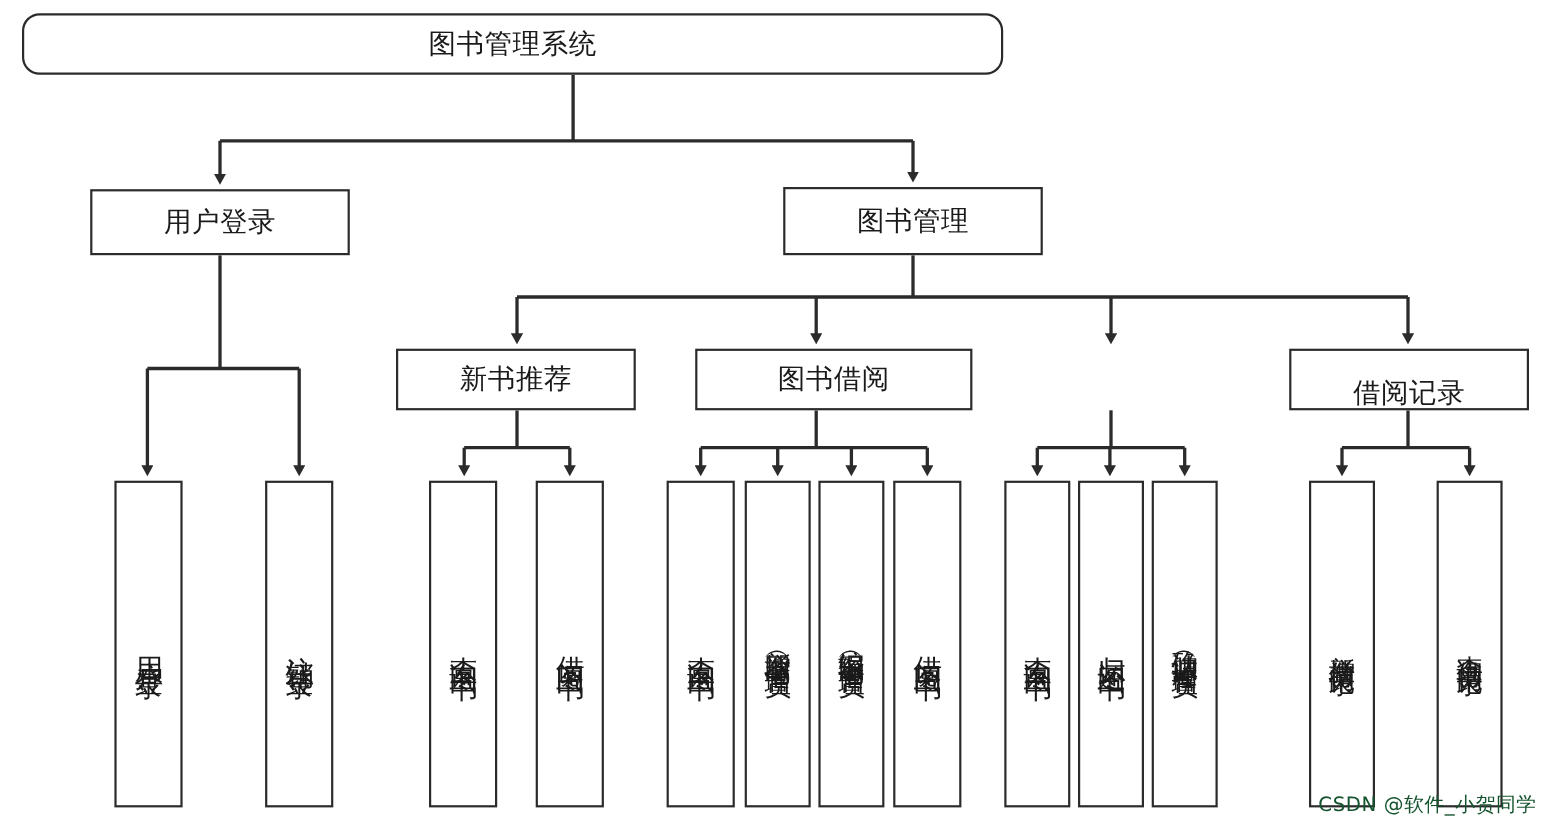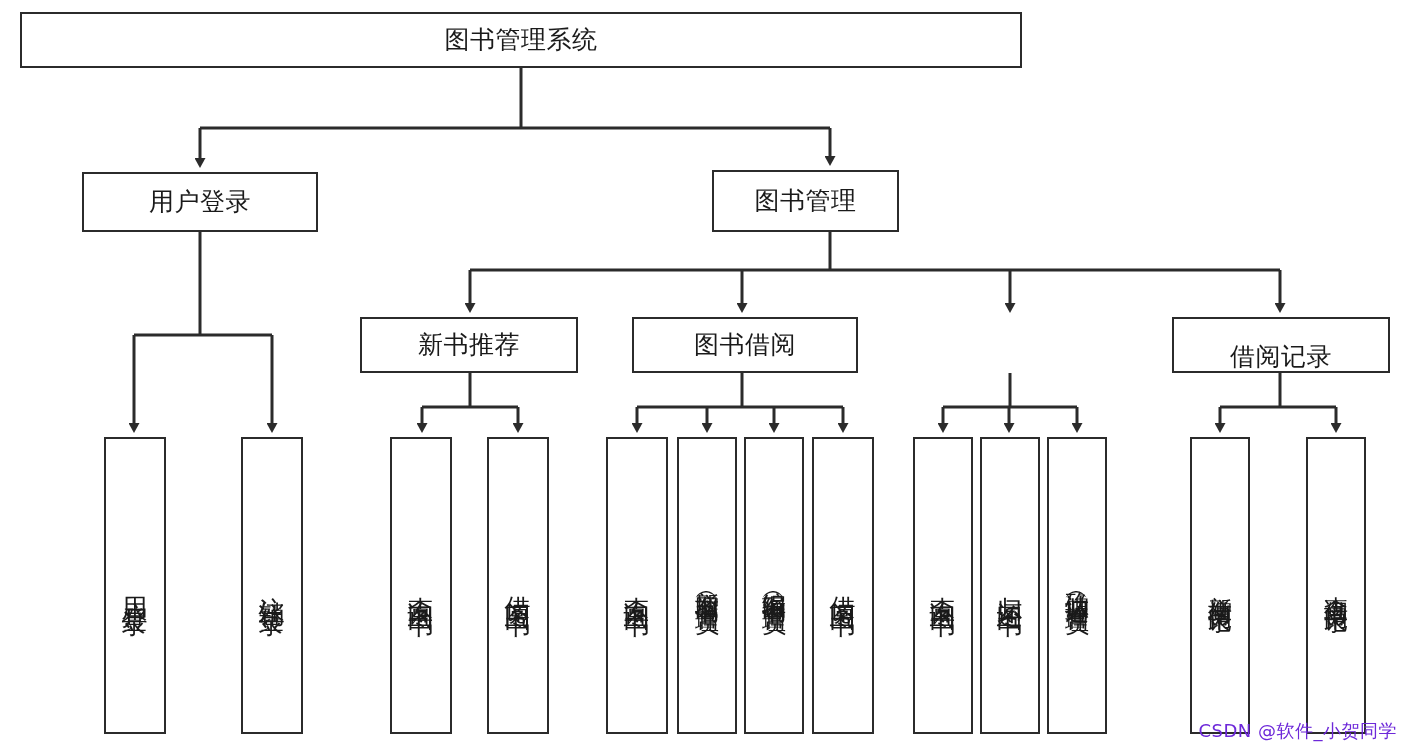--- a/index.html
+++ b/index.html
@@ -59,21 +59,21 @@
   }
   .node.vertical.small .label {
     font-size: 24px;
     letter-spacing: 3px;
   }
   #watermark {
     position: absolute;
     right: 8px;
     bottom: 4px;
     font-size: 18px;
-    color: #6d28d9;
+    color: #14532d;
     white-space: nowrap;
     letter-spacing: 0.5px;
   }
 </style>
 </head>
 <body>
 
 <div id="canvas">
 
   <svg id="edges" viewBox="0 0 1405 747">
@@ -119,35 +119,35 @@
       <path d="M1009,407 L1009,425" marker-end="url(#arrow)"></path>
       <path d="M1077,407 L1077,425" marker-end="url(#arrow)"></path>
 
       <path d="M1280,373 L1280,407"></path>
       <path d="M1220,407 L1336,407"></path>
       <path d="M1220,407 L1220,425" marker-end="url(#arrow)"></path>
       <path d="M1336,407 L1336,425" marker-end="url(#arrow)"></path>
     </g>
   </svg>
 
-  <div class="node horizontal" style="left:20px; top:12px; width:1002px; height:56px;">
+  <div class="node horizontal" style="left:20px; top:12px; width:892px; height:56px;border-radius:16px;">
     <span class="label">图书管理系统</span>
   </div>
 
   <div class="node horizontal" style="left:82px; top:172px; width:236px; height:60px;">
     <span class="label">用户登录</span>
   </div>
-  <div class="node horizontal" style="left:712px; top:170px; width:187px; height:62px;">
+  <div class="node horizontal" style="left:712px; top:170px; width:236px; height:62px;">
     <span class="label">图书管理</span>
   </div>
 
   <div class="node horizontal" style="left:360px; top:317px; width:218px; height:56px;">
     <span class="label">新书推荐</span>
   </div>
-  <div class="node horizontal" style="left:632px; top:317px; width:226px; height:56px;">
+  <div class="node horizontal" style="left:632px; top:317px; width:252px; height:56px;">
     <span class="label">图书借阅</span>
   </div>
   <div class="node horizontal" style="left:1172px; top:317px; width:218px; height:56px;align-items:flex-end;">
     <span class="label">借阅记录</span>
   </div>
 
   <div class="node vertical" style="left:104px; top:437px; width:62px; height:297px;">
     <span class="label">用户登录</span>
   </div>
   <div class="node vertical" style="left:241px; top:437px; width:62px; height:297px;">

